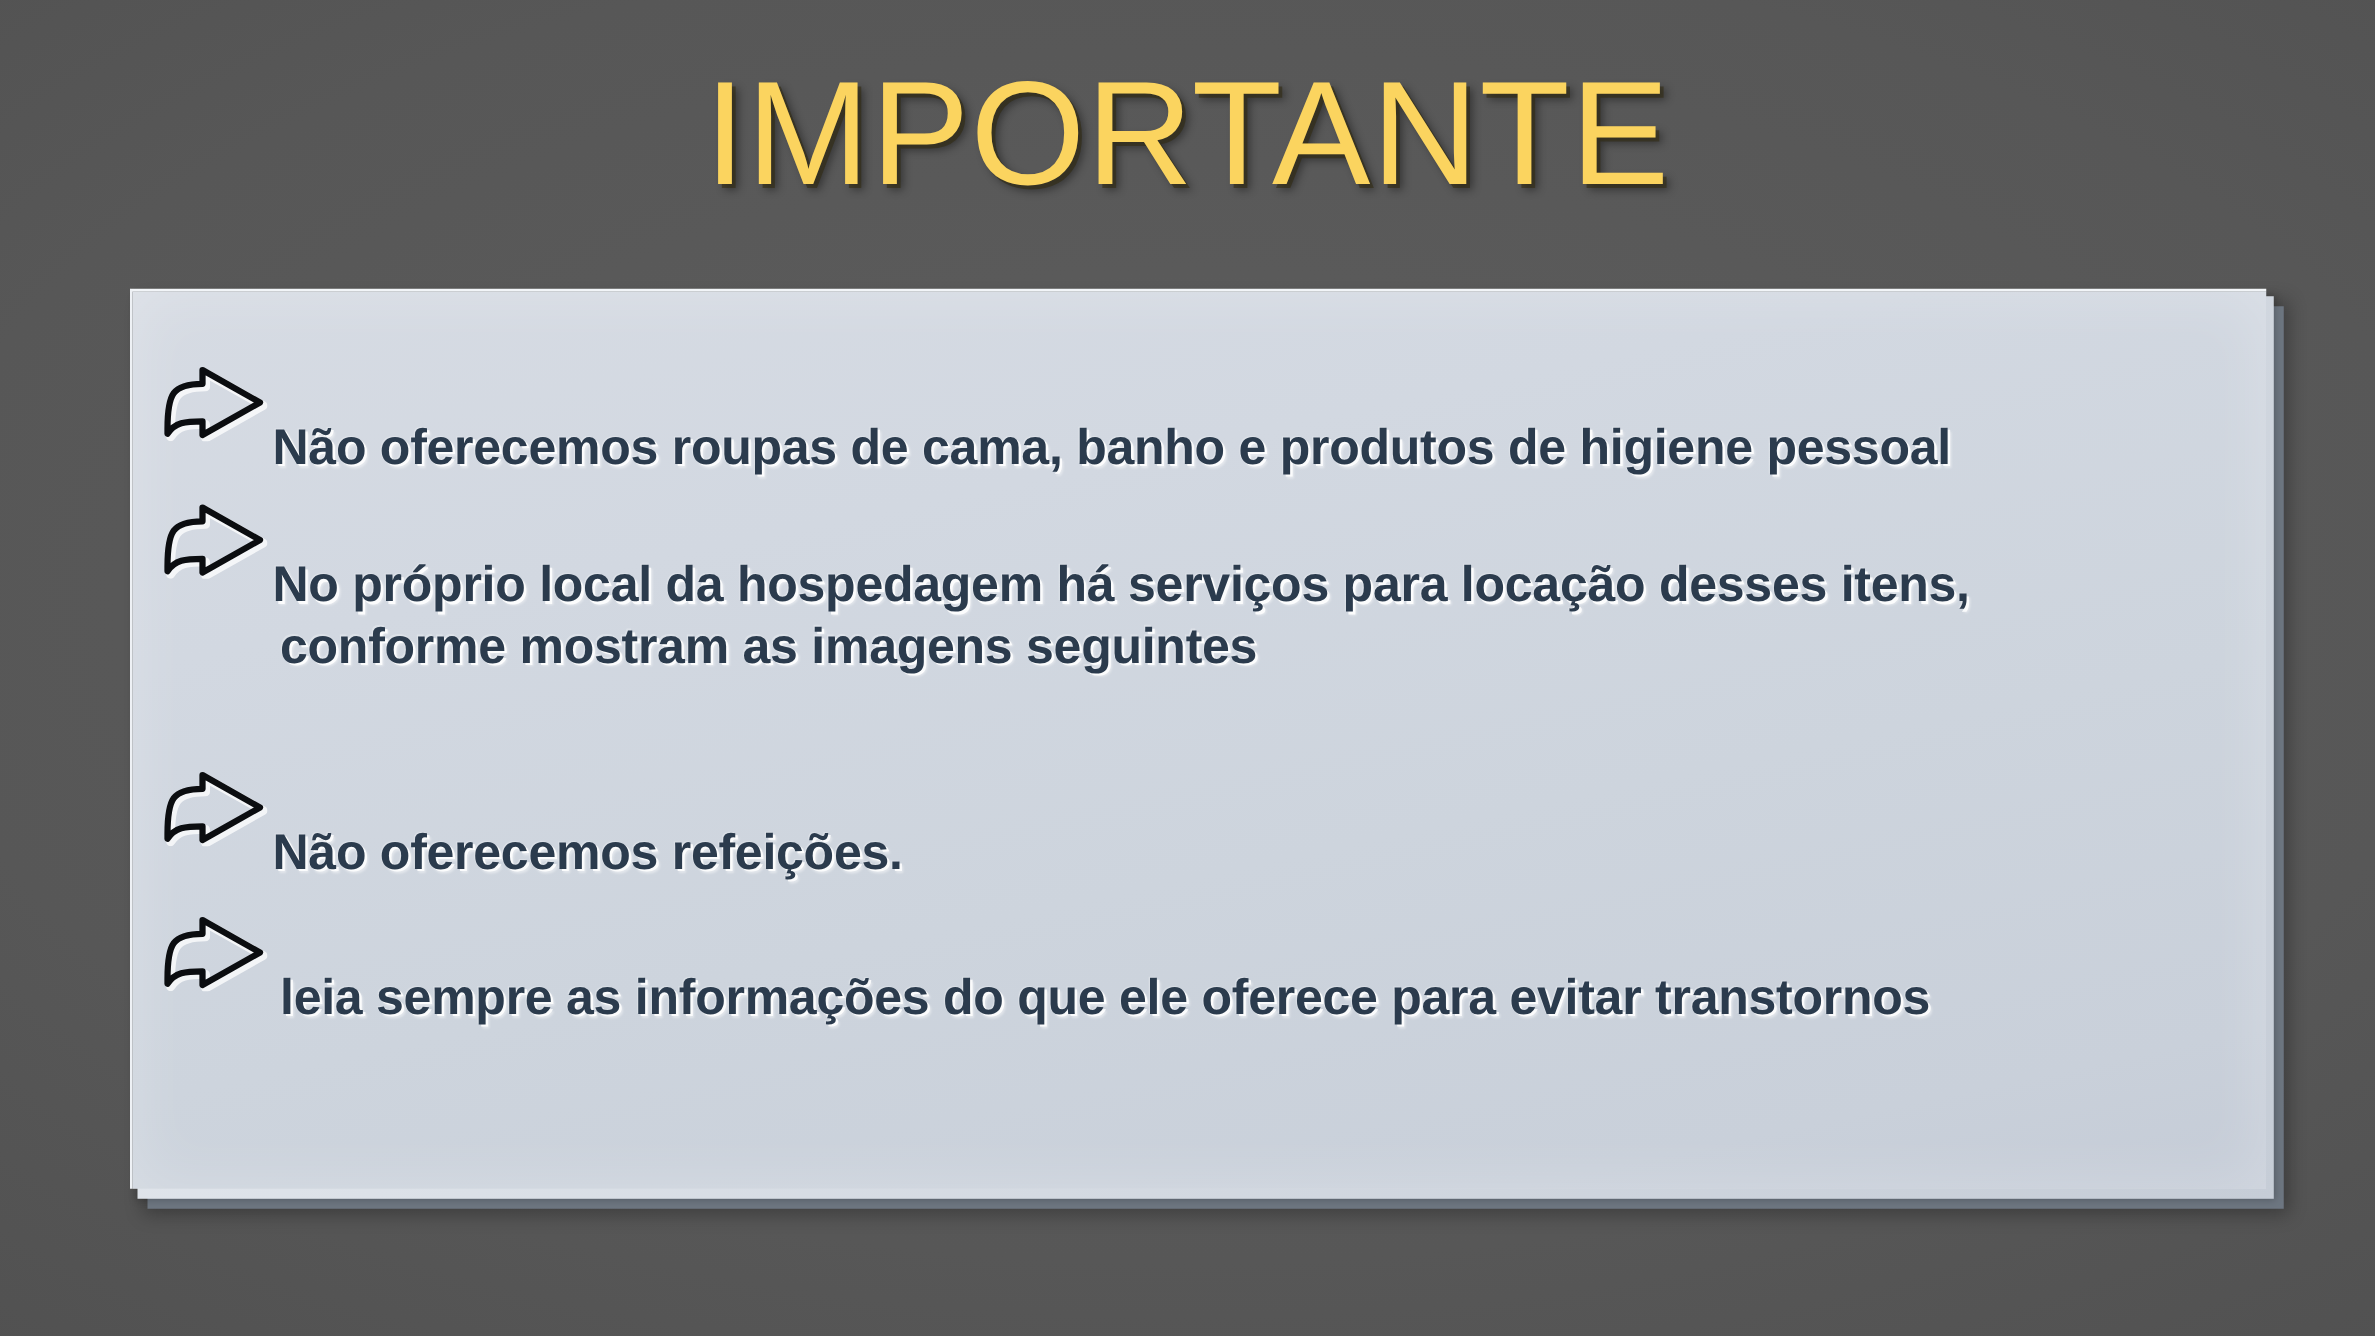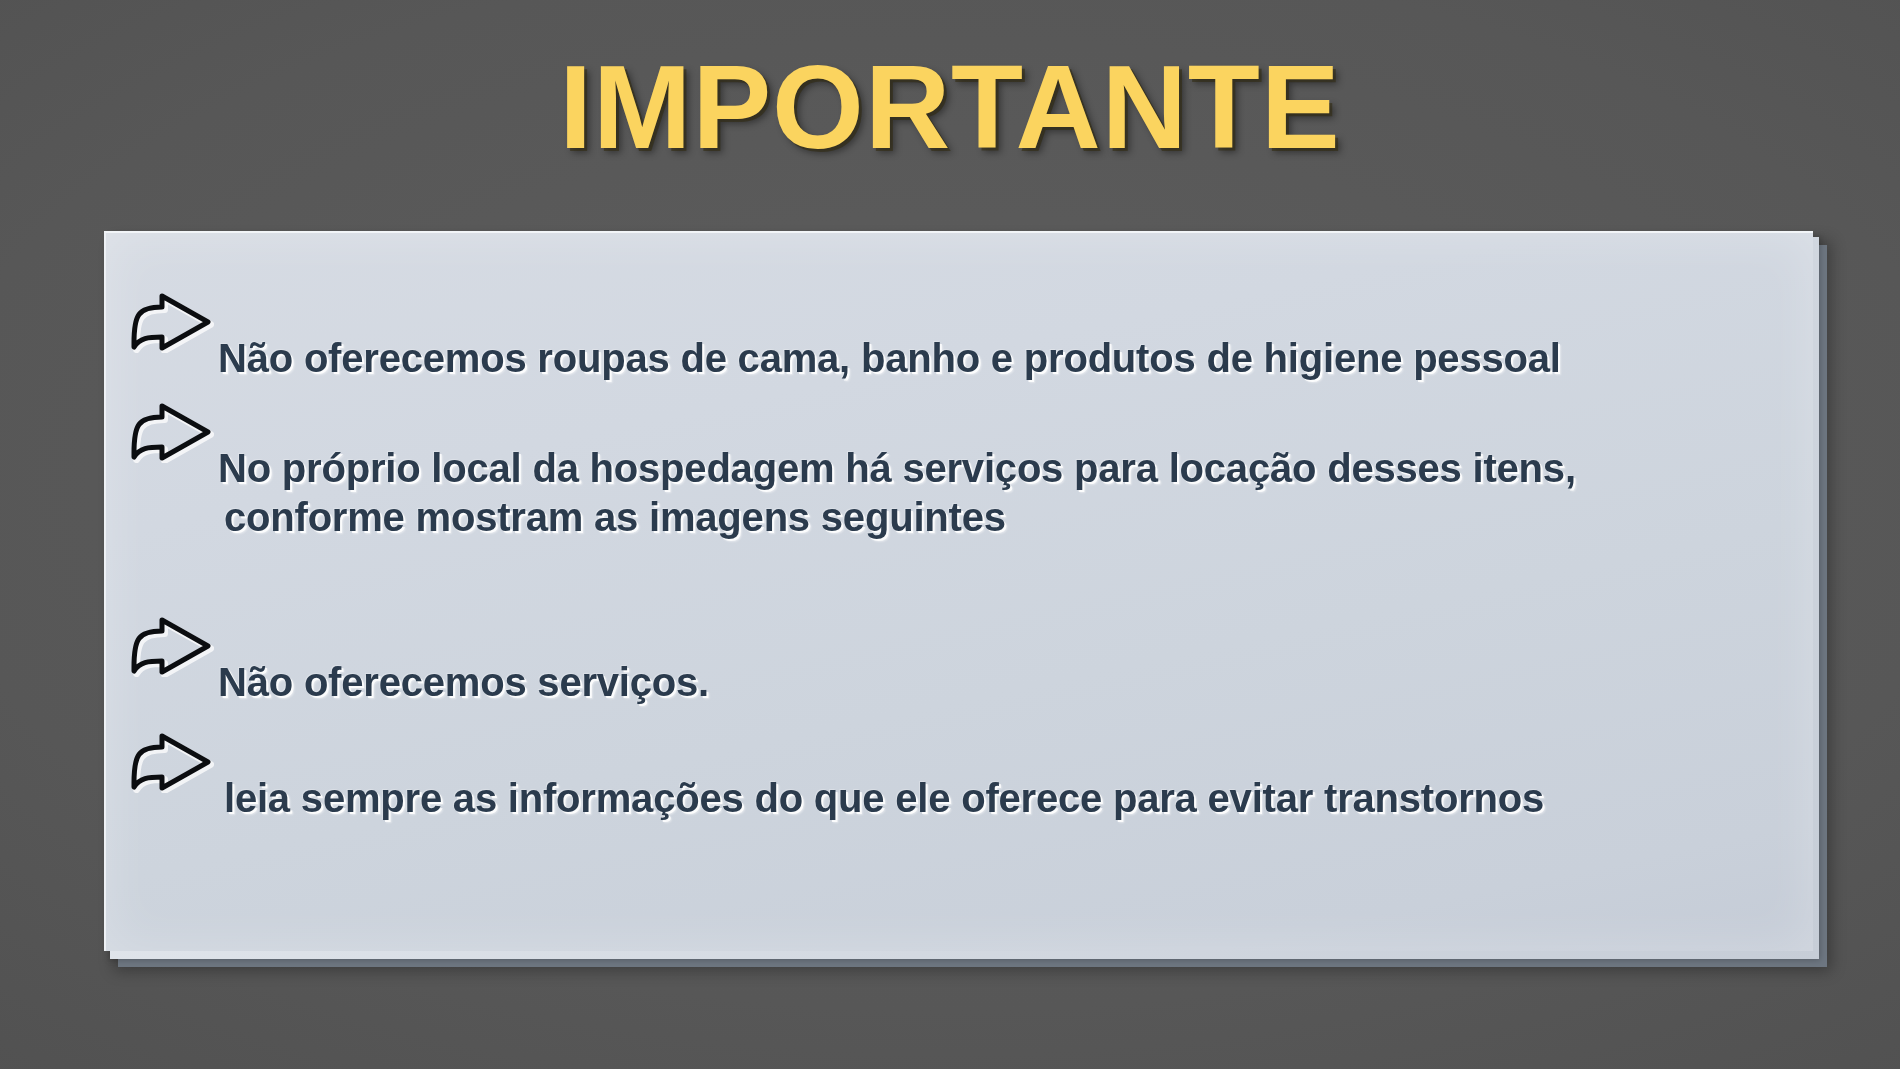--- a/index.html
+++ b/index.html
@@ -29,21 +29,21 @@
   .title-wrap {
     position: absolute;
     top: 48px;
     left: 0;
     width: 1900px;
     text-align: center;
   }
   .title {
     display: inline-block;
     font-family: "Liberation Sans", sans-serif;
-    font-weight: bold;
+    font-weight: normal;
     font-size: 118px;
     line-height: 1.0;
     letter-spacing: 1px;
     color: #fbd45f;
     text-shadow:
        3px 3px 0 rgba(50,42,14,0.55),
        5px 5px 7px rgba(0,0,0,0.40);
     white-space: nowrap;
   }
 
@@ -179,21 +179,21 @@
         </div>
 
         <div class="bullet">
           <span class="arrow-icon">
             <svg viewBox="0 0 86 62" xmlns="http://www.w3.org/2000/svg">
               <path d="M6 52 C6 24 10 16 34 16 L34 5 L80 31 L34 57 L34 46 C20 46 12 47 6 56 Z" fill="#ffffff" fill-opacity="0.0" stroke="#ffffff" stroke-width="7" stroke-linejoin="round" transform="translate(2.5,2.5)" opacity="0.75"></path>
               <path d="M6 52 C6 24 10 16 34 16 L34 5 L80 31 L34 57 L34 46 C20 46 12 47 6 56 Z" fill="none" stroke="#0b0d10" stroke-width="5" stroke-linejoin="round"></path>
             </svg>
           </span>
           <span class="bullet-text">
-            <span>Não oferecemos serviços.</span>
+            <span>Não oferecemos refeições.</span>
           </span>
         </div>
 
 
         <div class="bullet">
           <span class="arrow-icon">
             <svg viewBox="0 0 86 62" xmlns="http://www.w3.org/2000/svg">
               <path d="M6 52 C6 24 10 16 34 16 L34 5 L80 31 L34 57 L34 46 C20 46 12 47 6 56 Z" fill="#ffffff" fill-opacity="0.0" stroke="#ffffff" stroke-width="7" stroke-linejoin="round" transform="translate(2.5,2.5)" opacity="0.75"></path>
               <path d="M6 52 C6 24 10 16 34 16 L34 5 L80 31 L34 57 L34 46 C20 46 12 47 6 56 Z" fill="none" stroke="#0b0d10" stroke-width="5" stroke-linejoin="round"></path>
             </svg>

